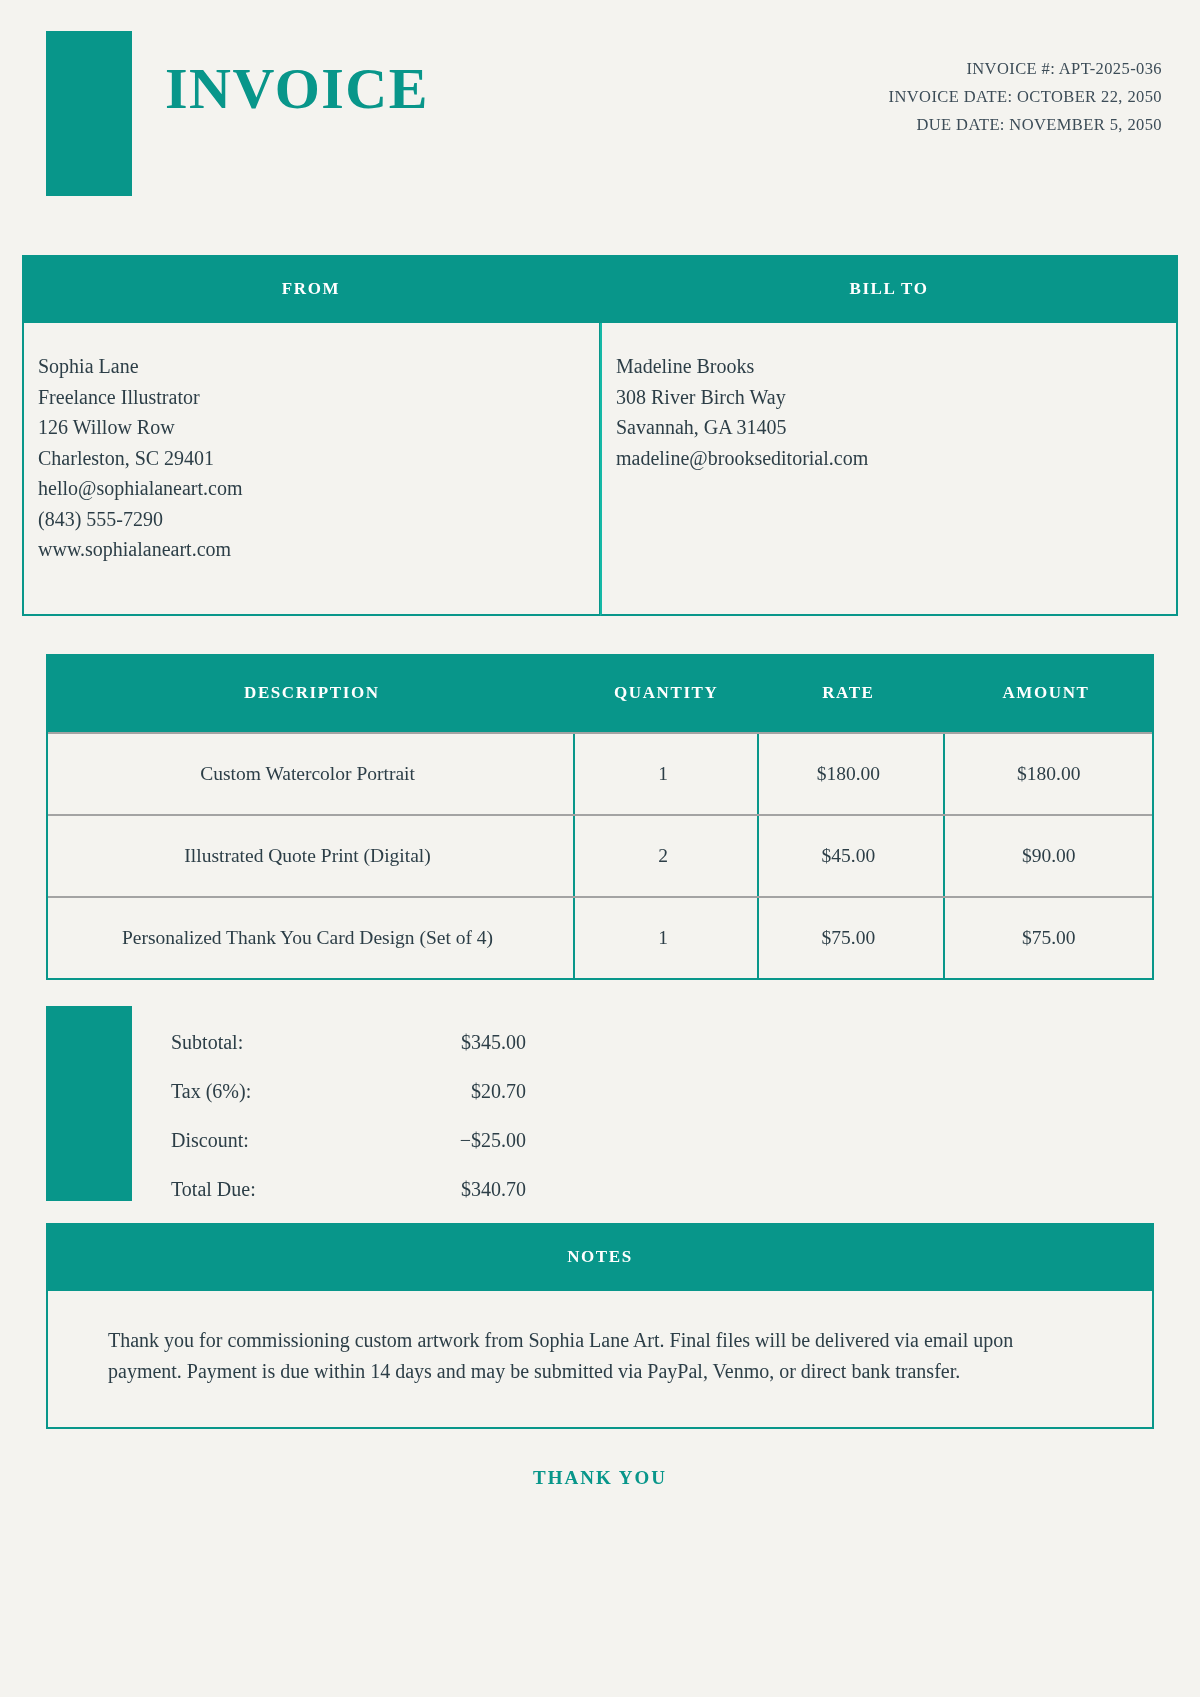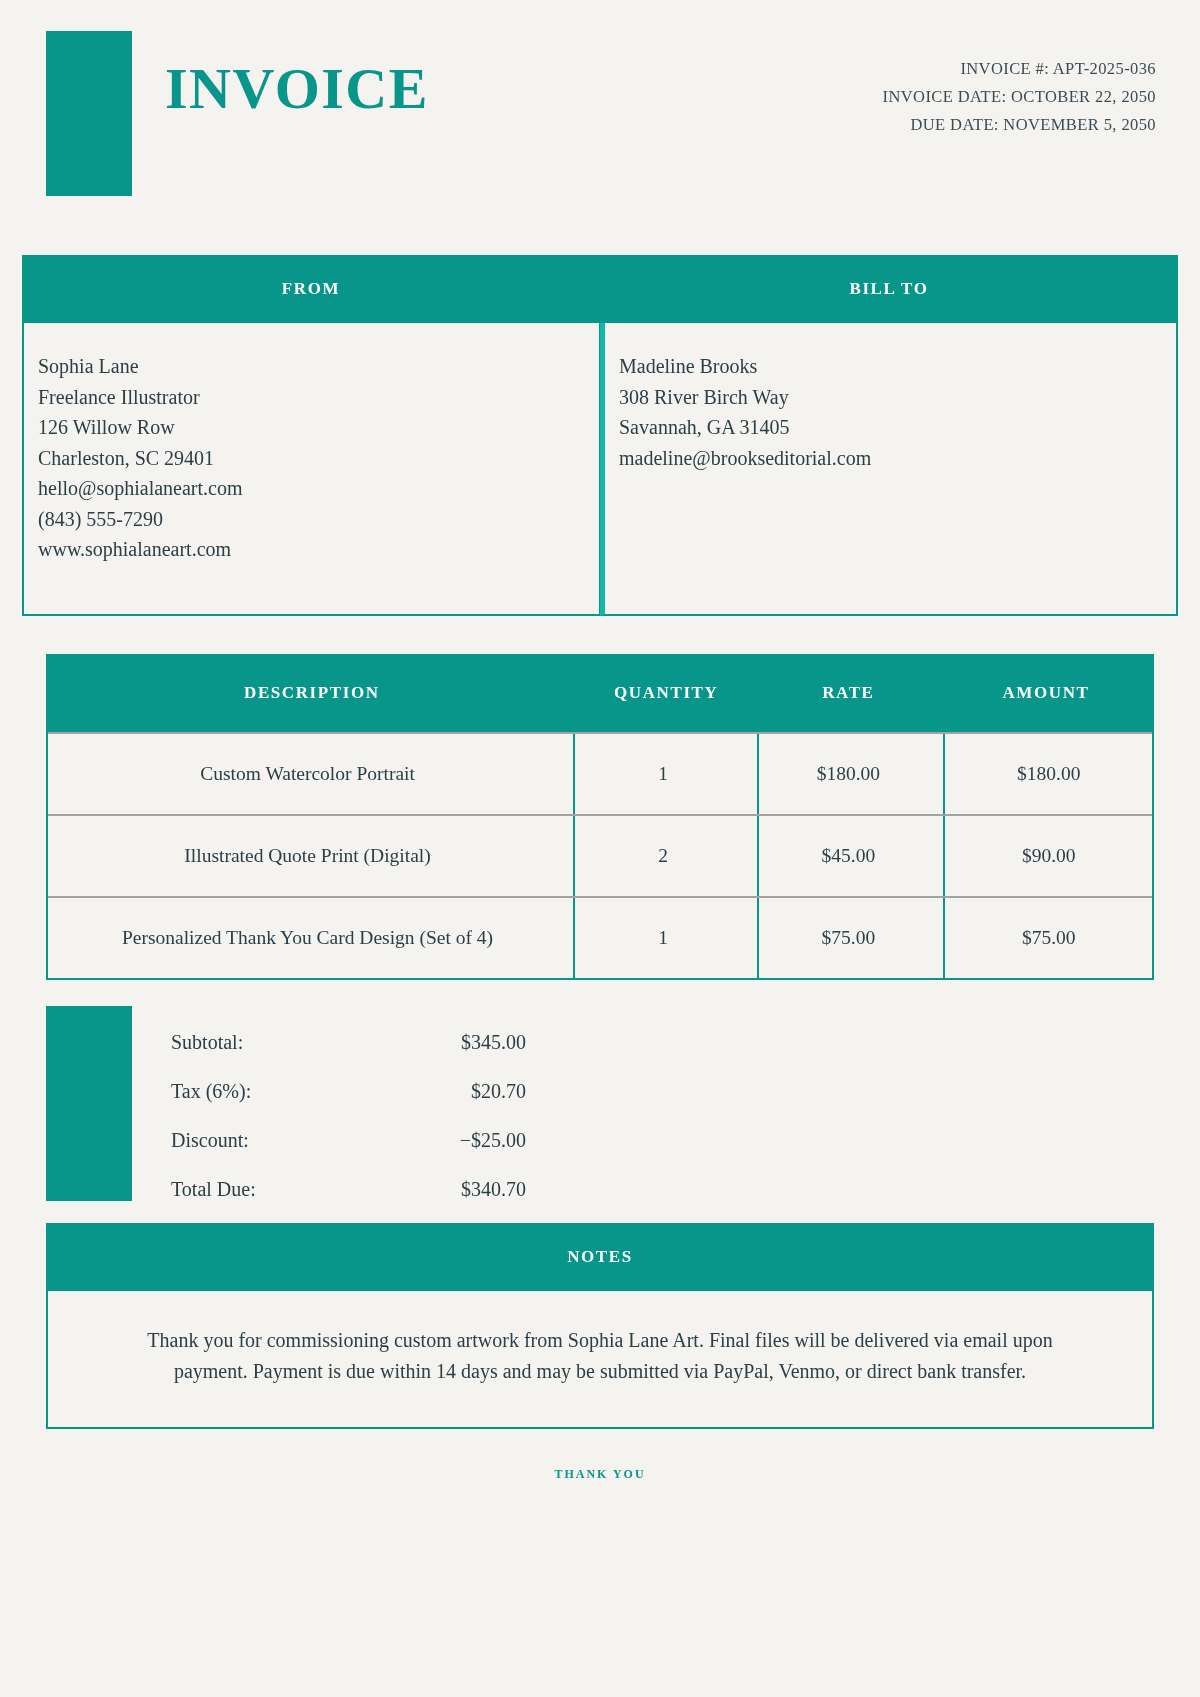--- a/index.html
+++ b/index.html
@@ -43,21 +43,21 @@
     font-size: 58px;
     line-height: 72px;
     font-weight: 700;
     letter-spacing: 1.5px;
     color: #08968a;
     font-family: "Liberation Serif", "DejaVu Serif", serif;
   }
 
   .header-meta {
     position: absolute;
-    right: 44px;
+    right: 38px;
     top: 55px;
     text-align: right;
     font-size: 16.5px;
     line-height: 28px;
     letter-spacing: 0.4px;
     color: #3c4c57;
   }
 
   .band {
     background: #08968a;
@@ -86,21 +86,21 @@
   .party-body {
     border: 2px solid #08968a;
     border-top: none;
     height: 293px;
     padding: 28px 14px;
     font-size: 20px;
     line-height: 30.5px;
   }
 
   .party-col.left .party-body { border-right: 1px solid #08968a; }
-  .party-col.right .party-body { border-left: 5px solid #14b8a6; }
+  .party-col.right .party-body { border-left: 2px solid #14b8a6; }
 
   .party-line { white-space: nowrap; }
 
   
   .items {
     margin: 38px 46px 0 46px;
     border: 2px solid #08968a;
     border-top: none;
   }
 
@@ -180,33 +180,33 @@
 
   .notes-head {
     height: 68px;
     line-height: 68px;
   }
 
   .notes-body {
     border: 2px solid #08968a;
     border-top: none;
     padding: 34px 60px 40px 60px;
-    text-align: center;
+    text-align: left;
     font-size: 20px;
     line-height: 31px;
   }
 
   
   .footer {
     margin-top: 38px;
     text-align: center;
     color: #08968a;
     font-weight: 700;
     letter-spacing: 2px;
-    font-size: 12px;
+    font-size: 19px;
   }
 </style>
 </head>
 <body>
 
 <div class="page">
 
   <div class="header">
     <div class="header-bar"></div>
     <div class="invoice-title">INVOICE</div>

